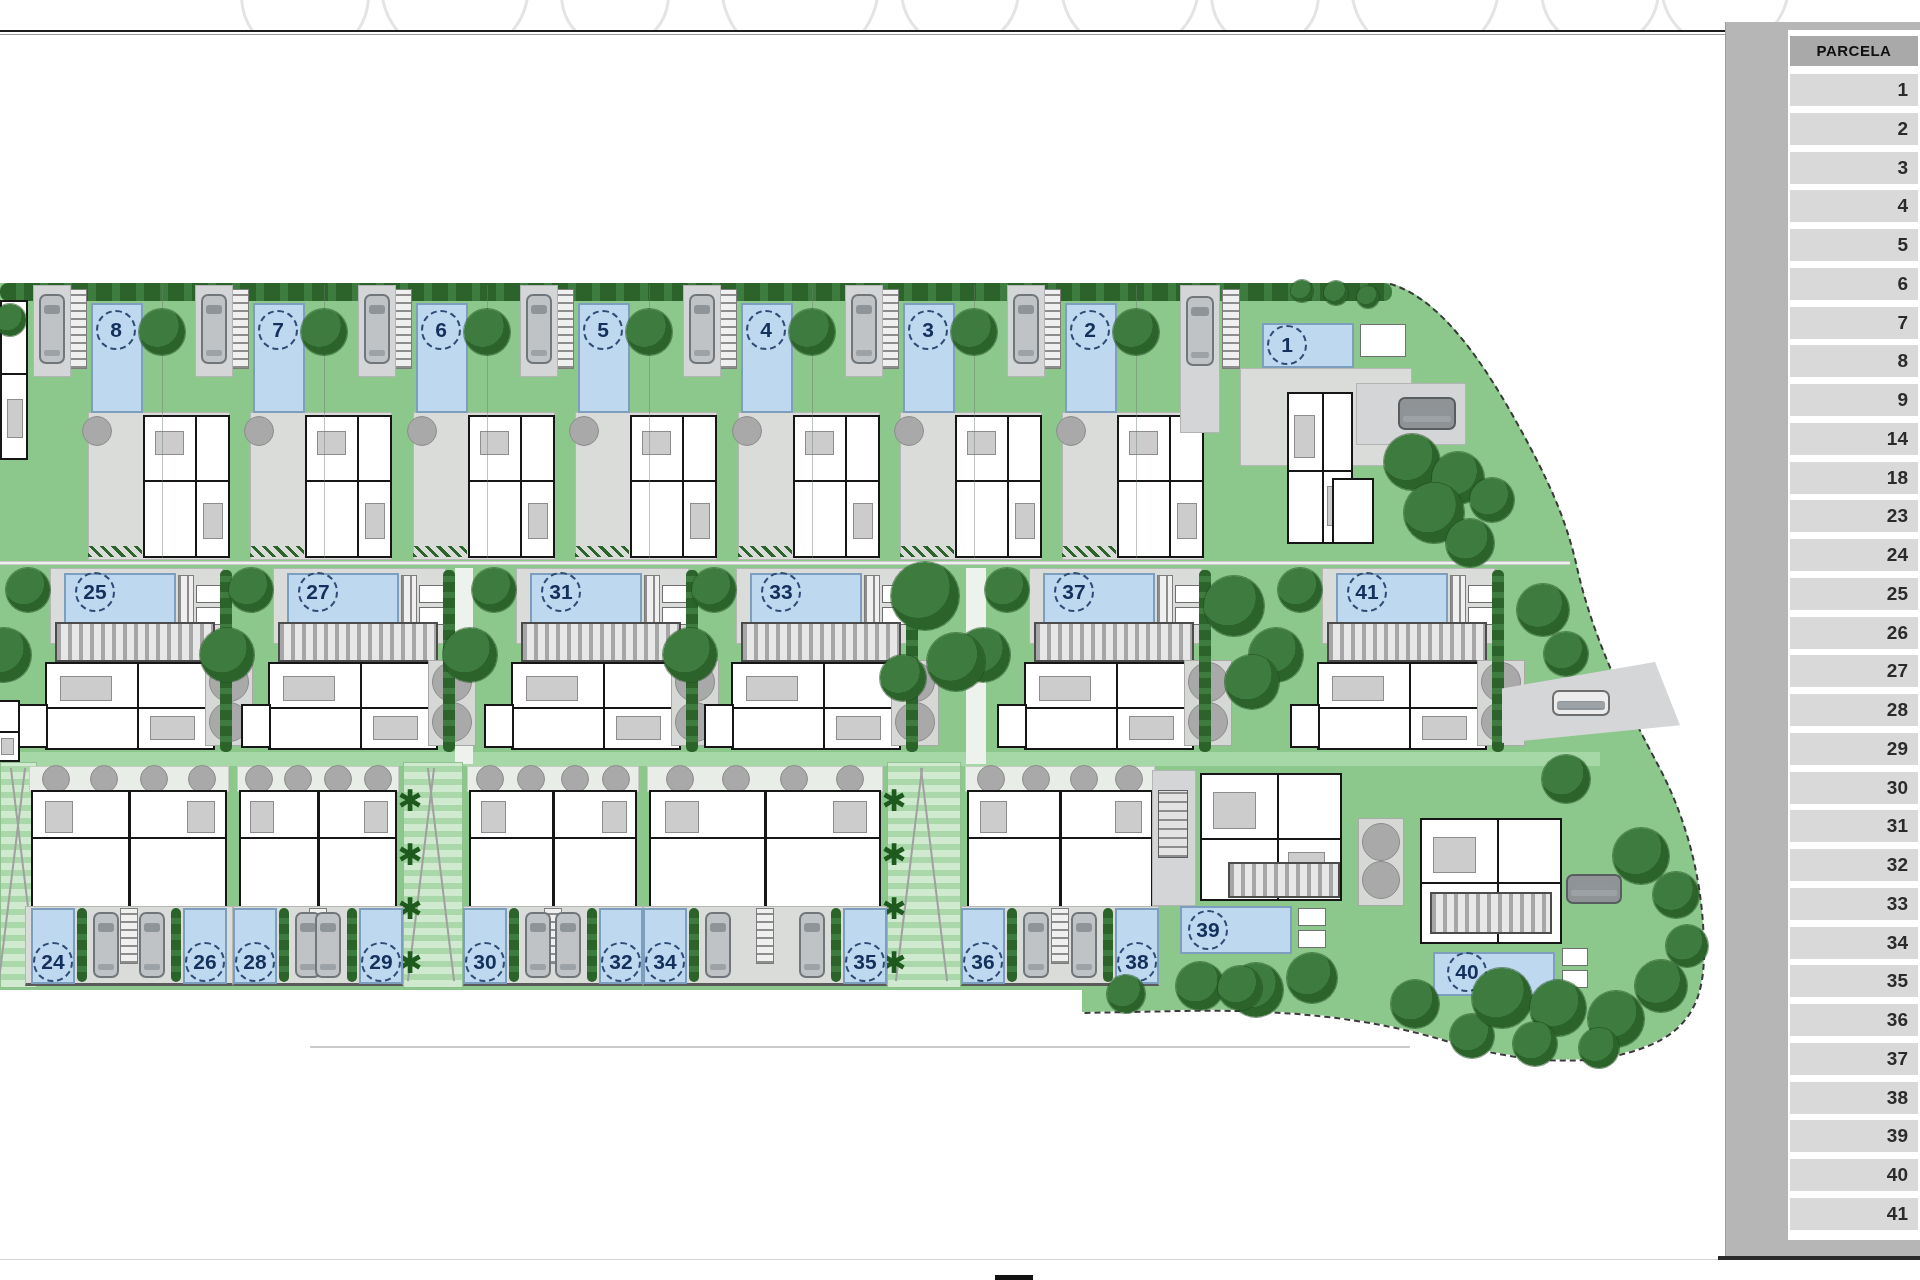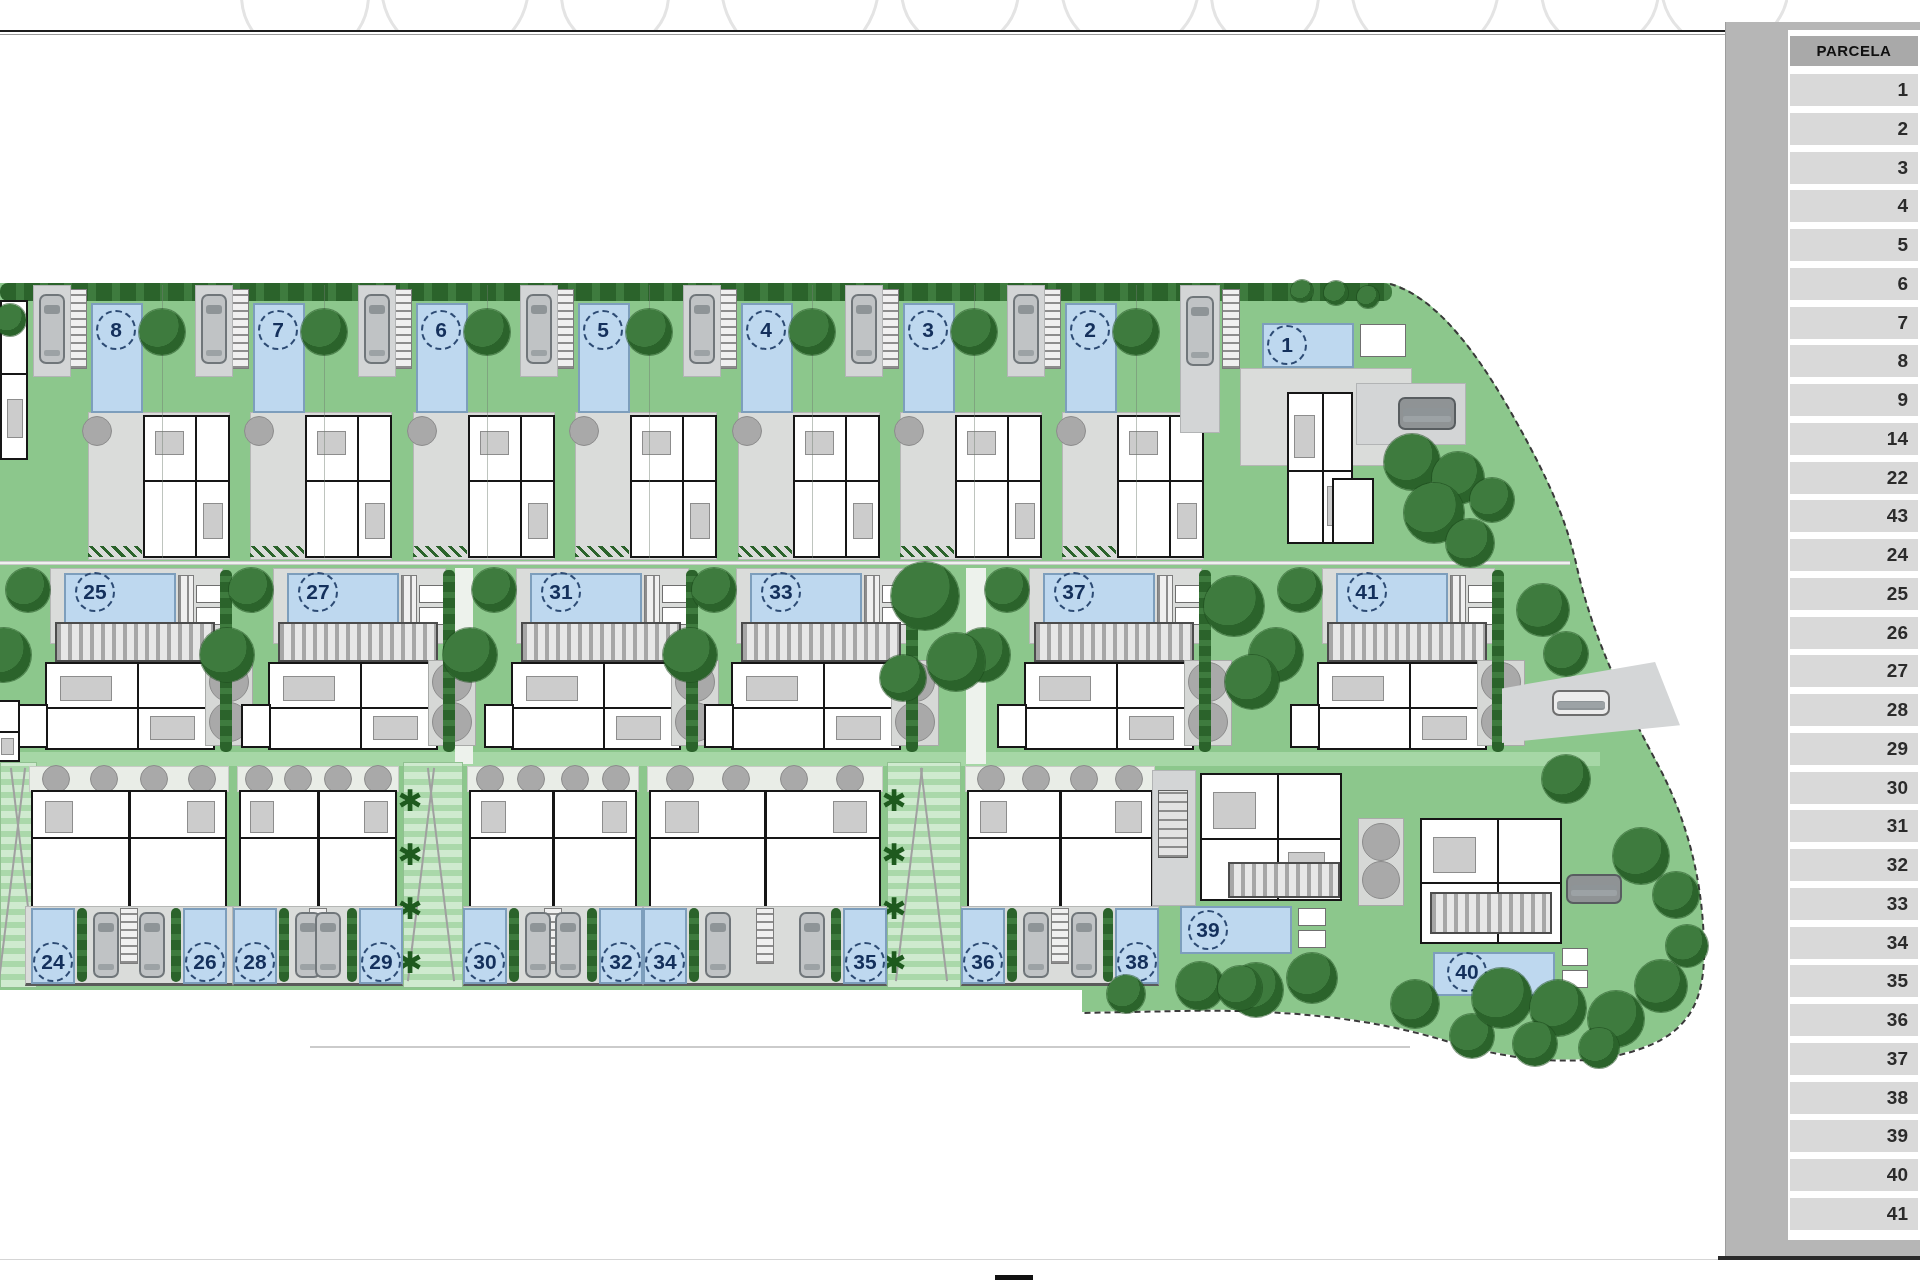--- a/index.html
+++ b/index.html
@@ -452,22 +452,22 @@
       <div class="prow">1</div>
       <div class="prow">2</div>
       <div class="prow">3</div>
       <div class="prow">4</div>
       <div class="prow">5</div>
       <div class="prow">6</div>
       <div class="prow">7</div>
       <div class="prow">8</div>
       <div class="prow">9</div>
       <div class="prow">14</div>
-      <div class="prow">22</div>
-      <div class="prow">43</div>
+      <div class="prow">18</div>
+      <div class="prow">23</div>
       <div class="prow">24</div>
       <div class="prow">25</div>
       <div class="prow">26</div>
       <div class="prow">27</div>
       <div class="prow">28</div>
       <div class="prow">29</div>
       <div class="prow">30</div>
       <div class="prow">31</div>
       <div class="prow">32</div>
       <div class="prow">33</div>

